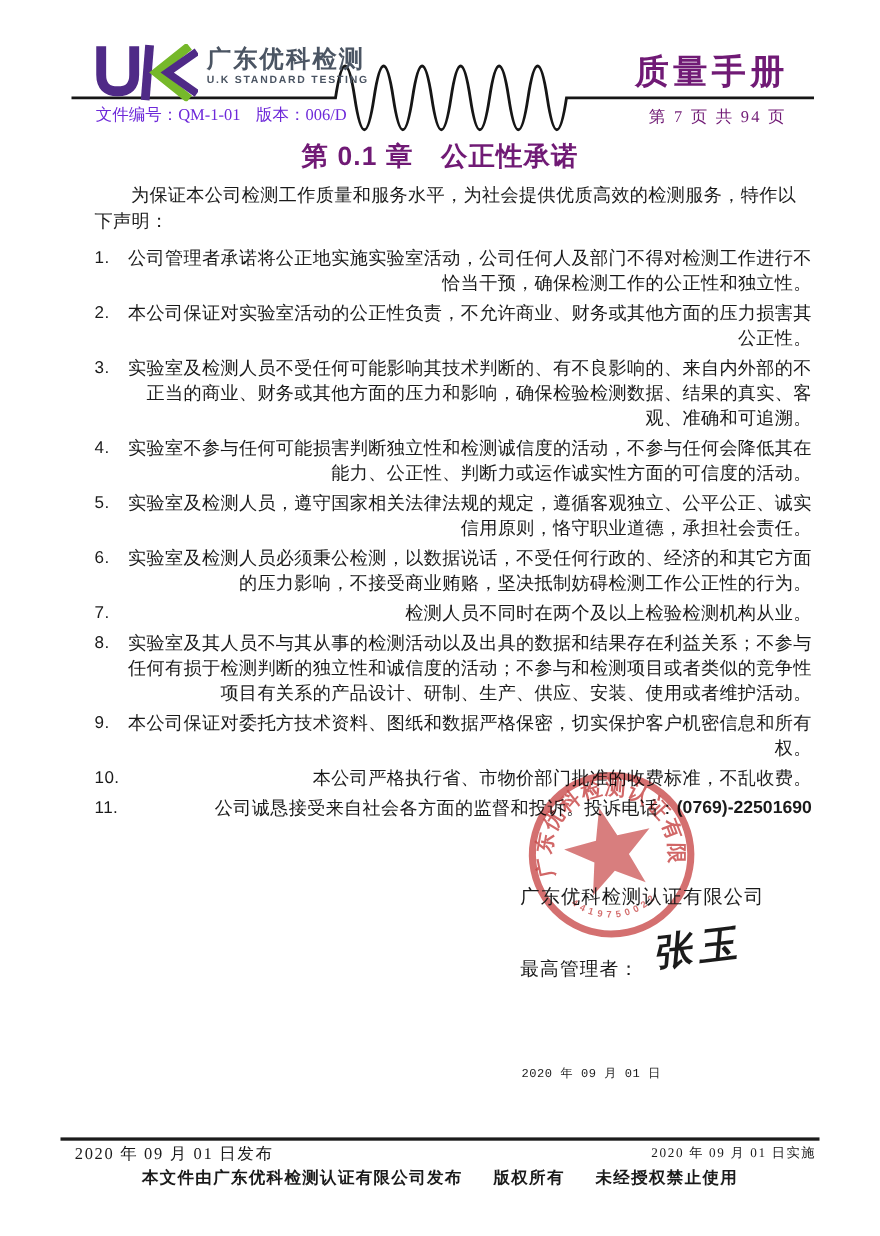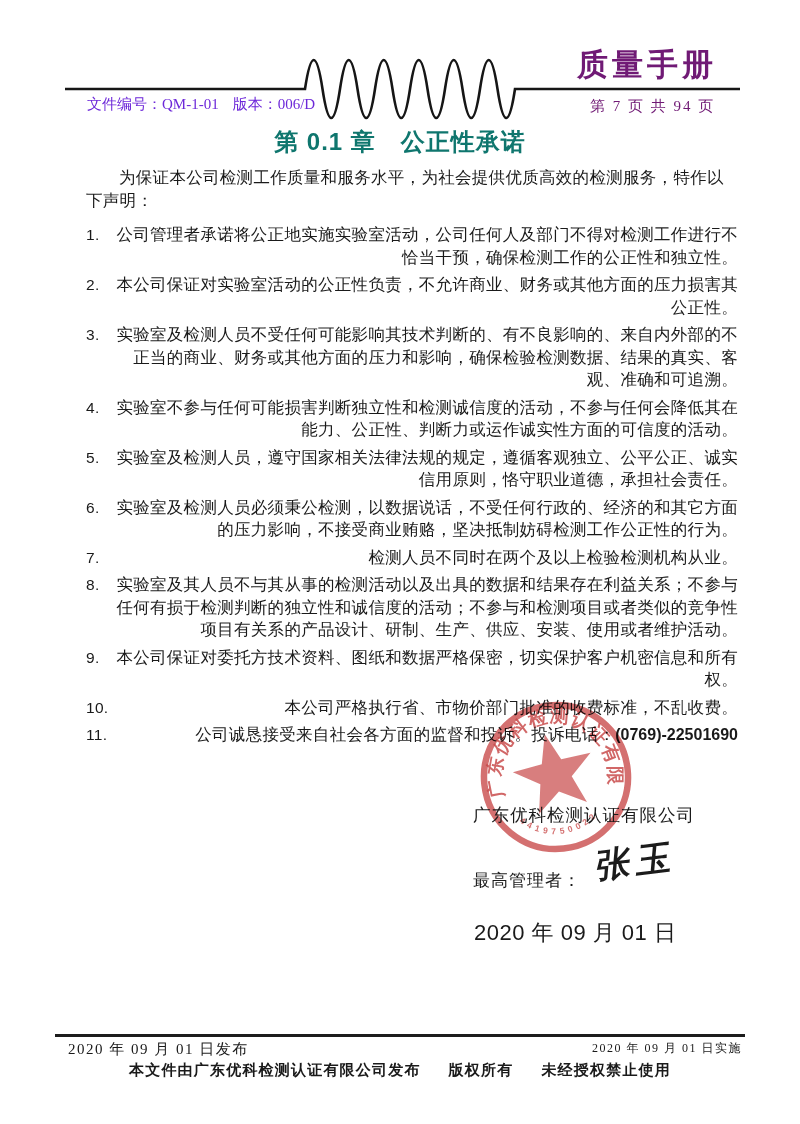--- a/index.html
+++ b/index.html
@@ -25,59 +25,71 @@
     font-size:31px;font-weight:bold;color:#701a75;letter-spacing:4px;
   }
   .doc-info{position:absolute;left:87px;top:95px;font-size:15px;color:#6d28d9;}
   .doc-info span{margin-right:14px;}
   .page-info{position:absolute;left:560px;top:97px;width:185px;text-align:center;font-size:15px;letter-spacing:2px;color:#701a75;}
   
   .chapter-title{
     position:absolute;left:0;top:126px;width:100%;
     text-align:center;
     font-family:"Liberation Sans","DejaVu Sans",sans-serif;
-    font-size:24px;font-weight:bold;color:#0f766e;letter-spacing:1px;
+    font-size:24px;font-weight:bold;color:#701a75;letter-spacing:1px;
   }
   
   .content{position:absolute;left:86px;top:167px;width:652px;font-size:16.5px;line-height:22.5px;letter-spacing:0.3px;}
   .intro{margin:0 0 12px 0;text-indent:2em;}
   .item{display:flex;margin-bottom:5px;}
   .item .no{flex:0 0 29px;font-family:"Liberation Sans","DejaVu Sans",sans-serif;font-size:15.5px;}
   .item .txt{flex:1;text-align:right;}
   .phone{font-family:"Liberation Sans","DejaVu Sans",sans-serif;font-weight:600;font-size:16px;letter-spacing:0;}
   
   .stamp{position:absolute;left:471px;top:692px;width:170px;height:170px;mix-blend-mode:multiply;transform:rotate(-6deg);pointer-events:none;}
   
   .sign-company{position:absolute;left:473px;top:803px;font-size:17.5px;letter-spacing:1px;}
   .manager-label{position:absolute;left:473px;top:869px;font-size:17px;letter-spacing:1px;}
   .signature{
     position:absolute;left:596px;top:838px;
     font-size:35px;font-weight:bold;color:#1b1b1b;
     transform:rotate(-7deg) skewX(-12deg);
     letter-spacing:6px;
   }
-  .sign-date{position:absolute;left:474px;top:918px;font-size:22px;font-family:Liberation Sans, sans-serif;letter-spacing:0.5px;}
+  .sign-date{position:absolute;left:474px;top:968px;font-size:11px;font-family:Liberation Mono, monospace;letter-spacing:0.5px;}
   
   .footer-rule{position:absolute;left:55px;top:1034px;width:690px;height:2.5px;background:#1c1c1c;}
   .footer-release{position:absolute;left:68px;top:1040px;font-size:15px;letter-spacing:1.5px;}
   .footer-implement{position:absolute;right:58px;top:1040px;font-size:12px;letter-spacing:1.5px;}
   .footer-copy{position:absolute;left:0;top:1061px;width:100%;text-align:center;font-size:15px;font-weight:700;letter-spacing:1.2px;}
   .footer-copy span{margin:16px 14px;}
 </style>
 </head>
 <body>
 
 <div class="page">
 
   <svg class="hdr-rule-svg" viewBox="0 0 800 140" xmlns="http://www.w3.org/2000/svg">
     <path d="M65,89 H305
              q8.75,-58 17.5,0 t17.5,0 t17.5,0 t17.5,0 t17.5,0 t17.5,0 t17.5,0 t17.5,0 t17.5,0 t17.5,0 t17.5,0 t17.5,0
              H740" fill="none" stroke="#161616" stroke-width="2.6"></path>
   </svg>
 
+  <div class="logo">
+    <svg class="logo-mark" viewBox="0 0 96 52" xmlns="http://www.w3.org/2000/svg">
+      <path d="M8,2 V28 Q8,43 23,43 Q38,43 38,28 V2" fill="none" stroke="#4f2a87" stroke-width="9"></path>
+      <path d="M52,1 L48,51" stroke="#4f2a87" stroke-width="8"></path>
+      <path d="M88,2 L58,26 L88,50" fill="none" stroke="#76b82a" stroke-width="8"></path>
+      <path d="M95,7 L68,26 L95,45" fill="none" stroke="#4f2a87" stroke-width="7"></path>
+    </svg>
+    <div class="logo-text">
+      <div class="logo-cn">广东优科检测</div>
+      <div class="logo-en">U.K STANDARD TESTING</div>
+    </div>
+  </div>
 
   <div class="manual-title">质量手册</div>
 
   <div class="doc-info">
     <span>文件编号：QM-1-01</span><span>版本：006/D</span>
   </div>
 
   <div class="page-info">第 7 页 共 94 页</div>
 
   <div class="chapter-title">第 0.1 章　公正性承诺</div>

